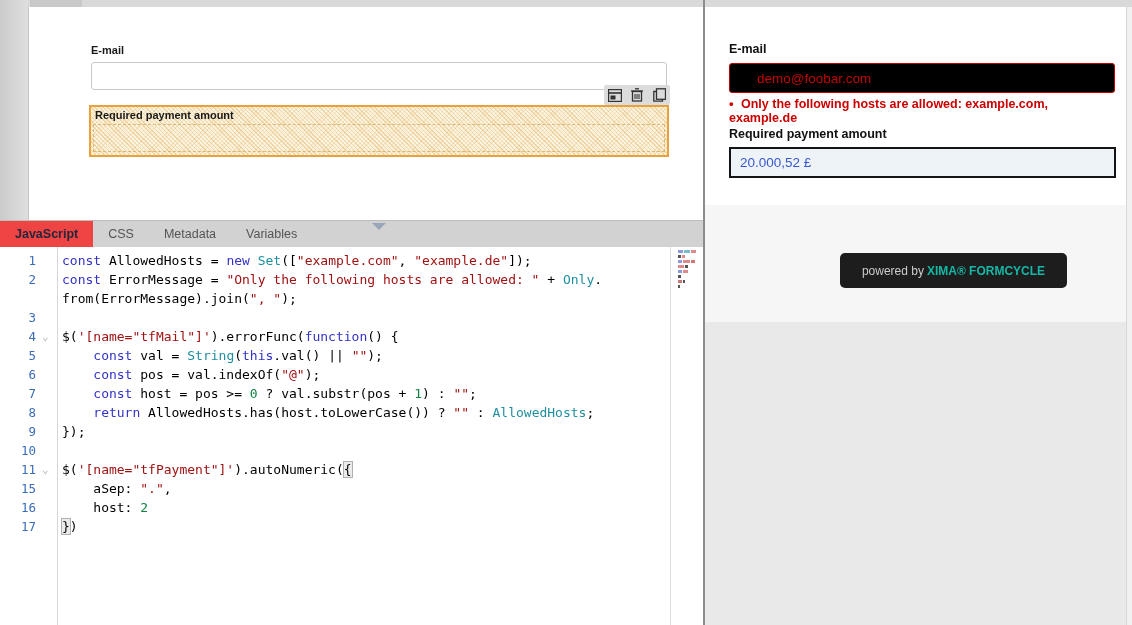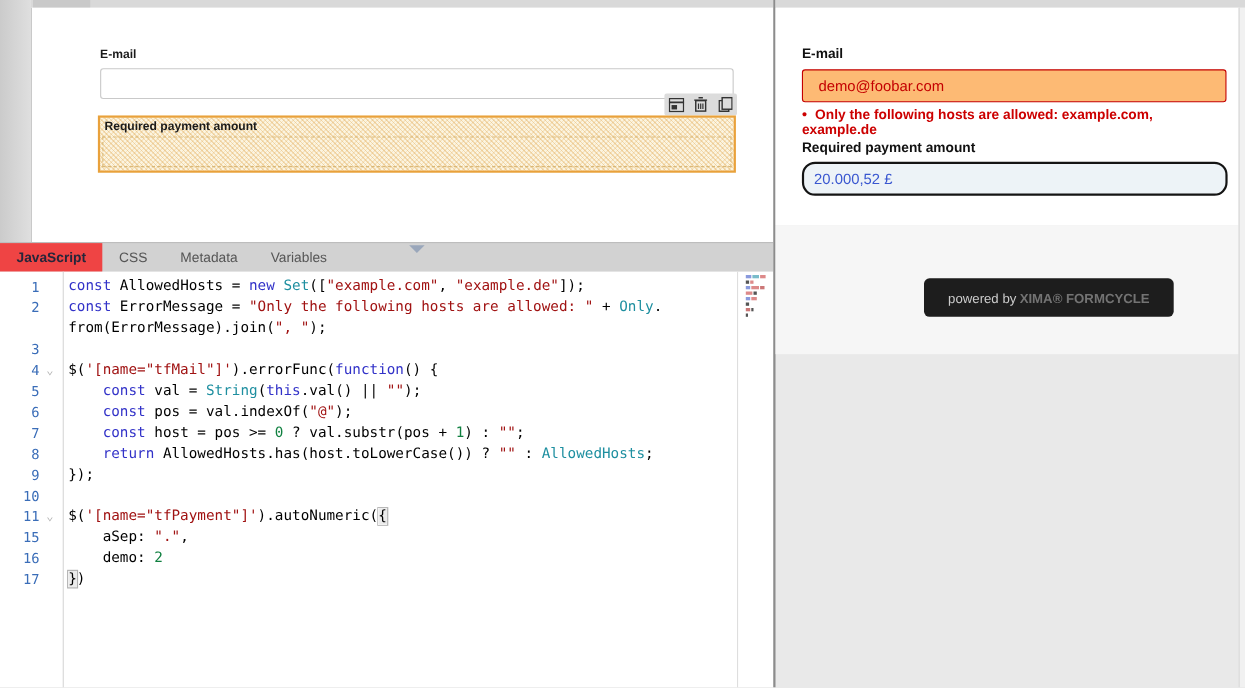--- a/index.html
+++ b/index.html
@@ -74,35 +74,35 @@
                 border-left:2px solid #8c8c8c; background:#e9e9e9; }
   #rp-top-strip { position:absolute; left:0; top:0; width:429px; height:7px; background:#d9d9d9; }
   #rp-form { position:absolute; left:0; top:7px; width:421px; height:198px; background:#ffffff; }
   #rp-mid { position:absolute; left:0; top:205px; width:421px; height:117px; background:#f6f6f6; }
   #rp-scroll { position:absolute; right:0; top:7px; width:6px; height:618px;
                background:#f1f1f1; border-left:1px solid #d8d8d8; }
 
   .rp-label { position:absolute; left:24px; font-size:12.5px; font-weight:bold; color:#111; }
   #rp-email-label { top:35px; }
   #rp-email-input { position:absolute; left:24px; top:56px; width:386px; height:30px;
-                    border:1px solid #c40000; border-radius:3px; background:#fdba74;
+                    border:1px solid #c40000; border-radius:3px; background:#000000;
                     color:#c40000; font-size:13.5px; font-family:"Liberation Sans",sans-serif;
-                    padding-left:14px; outline:none; }
+                    padding-left:27px; outline:none; }
   #rp-error { position:absolute; left:24px; top:89px; width:390px; font-size:12.5px;
               font-weight:bold; color:#cc0000; }
   #rp-error .bullet { display:inline-block; width:12px; font-size:13px; }
   #rp-pay-label { top:120px; }
   #rp-pay-input { position:absolute; left:24px; top:140px; width:387px; height:31px;
-                  border:2px solid #141414; border-radius:12px; background:#edf3f7;
+                  border:2px solid #141414; border-radius:0; background:#edf3f7;
                   color:#3a57d0; font-size:13.5px; font-family:"Liberation Sans",sans-serif;
                   padding-left:9px; outline:none; }
   #rp-badge { position:absolute; left:135px; top:48px; width:227px; height:35px;
               background:#1d1d1d; border-radius:5px; display:flex; align-items:center;
               justify-content:center; font-size:12px; color:#cccccc; }
-  #rp-badge b { color:#737373; margin-left:3px; }
+  #rp-badge b { color:#14b8a6; margin-left:3px; }
 
   svg { display:block; }
 </style>
 </head>
 <body>
 
 <div id="screen">
 
   <div id="left-pane">
     <div id="canvas-margin"></div>
@@ -199,21 +199,21 @@
           <div class="cm-row">
             <div class="cm-gutter">11<span class="fold">⌄</span></div>
             <div class="cm-code"><span class="tk-pl">$(</span><span class="tk-str">'[name="tfPayment"]'</span><span class="tk-pl">).autoNumeric(</span><span class="tk-brk">{</span></div>
           </div>
           <div class="cm-row">
             <div class="cm-gutter">15</div>
             <div class="cm-code"><span class="tk-pl">    aSep: </span><span class="tk-str">"."</span><span class="tk-pl">,</span></div>
           </div>
           <div class="cm-row">
             <div class="cm-gutter">16</div>
-            <div class="cm-code"><span class="tk-pl">    demo: </span><span class="tk-num">2</span></div>
+            <div class="cm-code"><span class="tk-pl">    host: </span><span class="tk-num">2</span></div>
           </div>
           <div class="cm-row">
             <div class="cm-gutter">17</div>
             <div class="cm-code"><span class="tk-brk">}</span><span class="tk-pl">)</span></div>
           </div>
         </div>
       <div id="gutter-sep"></div>
       <div id="code-right-edge"></div>
       <div id="minimap">
           <div class="mm-row">

